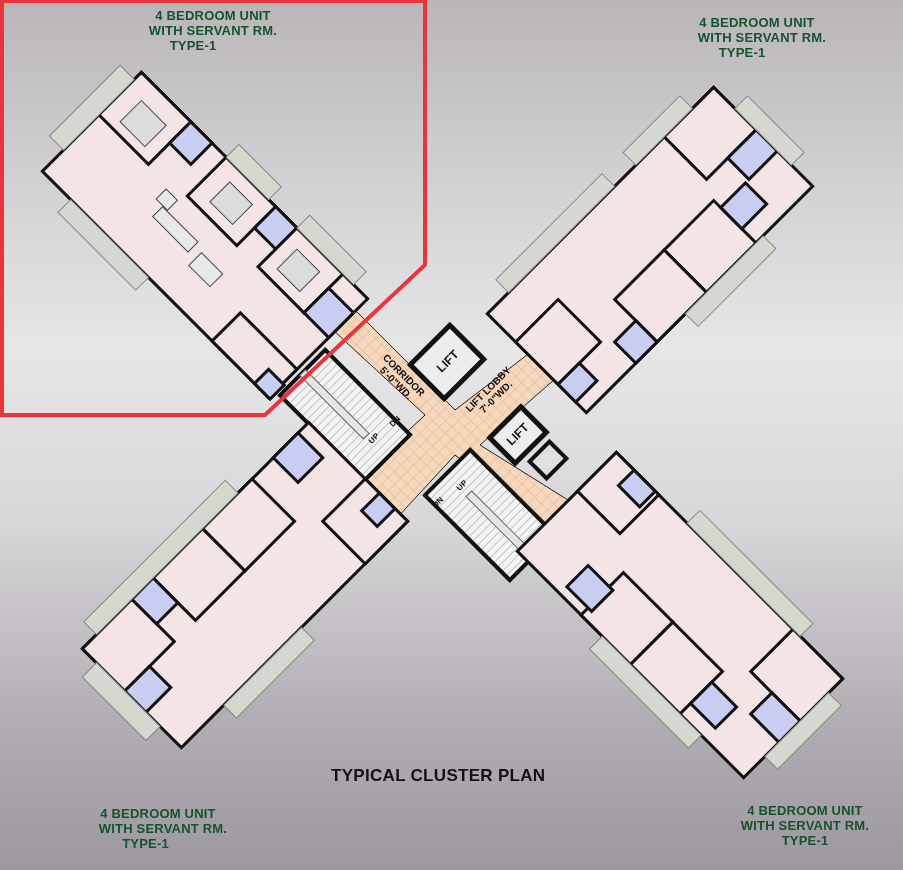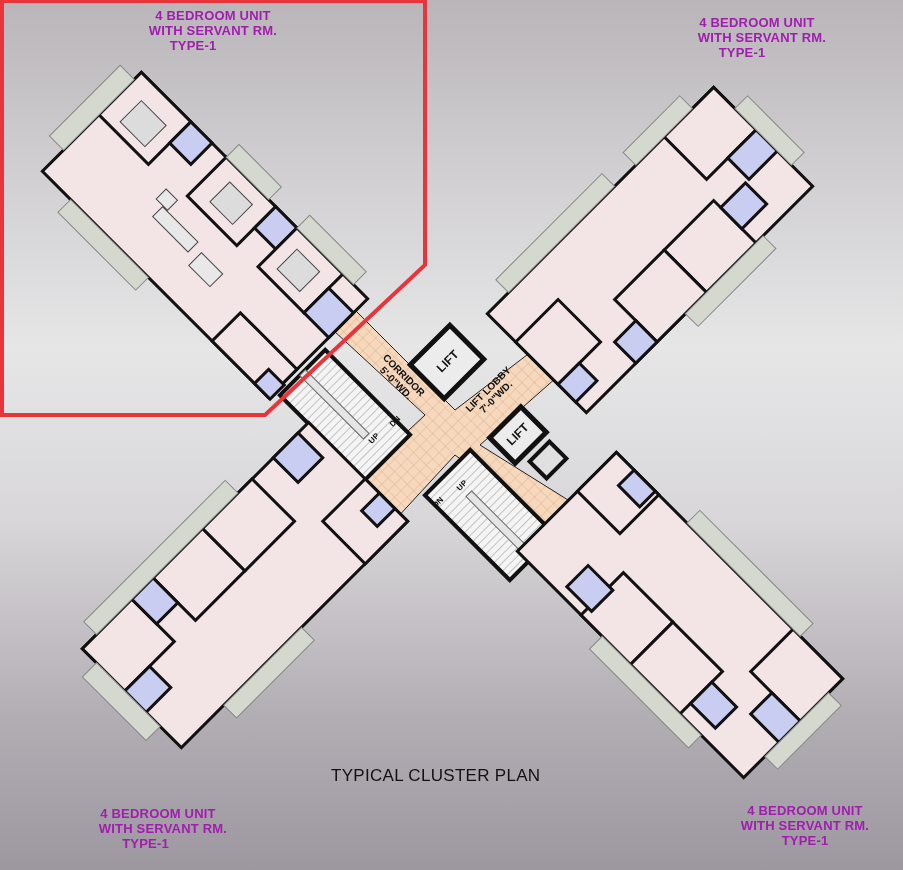--- a/index.html
+++ b/index.html
@@ -2,26 +2,26 @@
 <html><head>
 <meta charset="utf-8">
 <style>
   html, body { margin:0; padding:0; }
   body {
     width:903px; height:870px; overflow:hidden; position:relative;
     background: linear-gradient(180deg, #b9b5b9 0%, #cfcdcf 18%, #e6e6e7 40%, #d8d6d9 60%, #b3aeb4 82%, #9d97a0 100%);
     font-family: "Liberation Sans", sans-serif;
   }
   .label {
-    position:absolute; font-weight:bold; color:#a21caf; text-align:center;
+    position:absolute; font-weight:bold; color:#14532d; text-align:center;
     font-size:13px; line-height:15px; letter-spacing:0.2px;
   }
   .label span { display:block; }
   .title {
-    position:absolute; left:331px; top:766px; font-size:17px; font-weight:normal;
+    position:absolute; left:331px; top:766px; font-size:17px; font-weight:bold;
     color:#111; letter-spacing:0.3px;
   }
   svg#plan { position:absolute; left:0; top:0; }
   .rot-text {
     position:absolute; font-weight:bold; font-size:10px; color:#111; line-height:11px; text-align:center;
     transform-origin: center center;
   }
   .lift-text { font-size:12px; }
 </style>
 </head>

